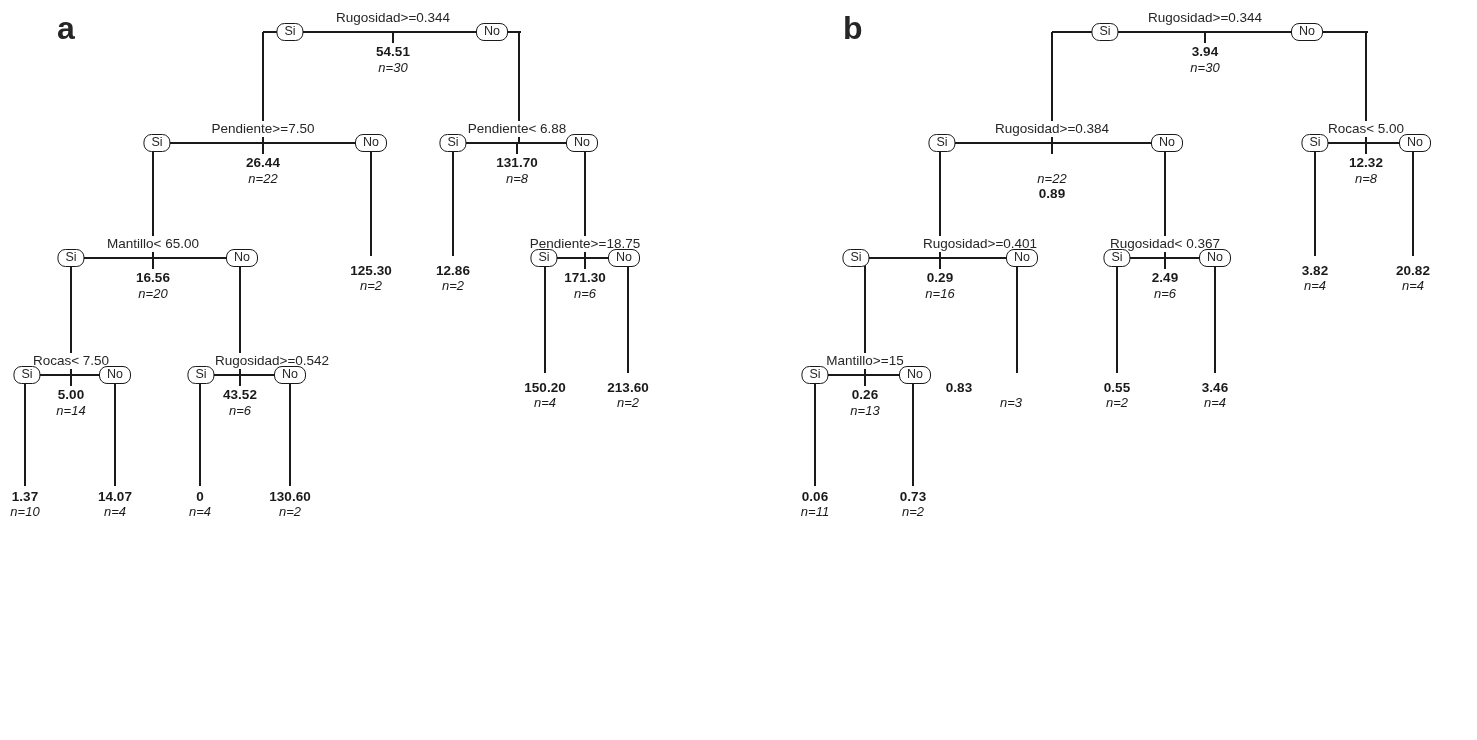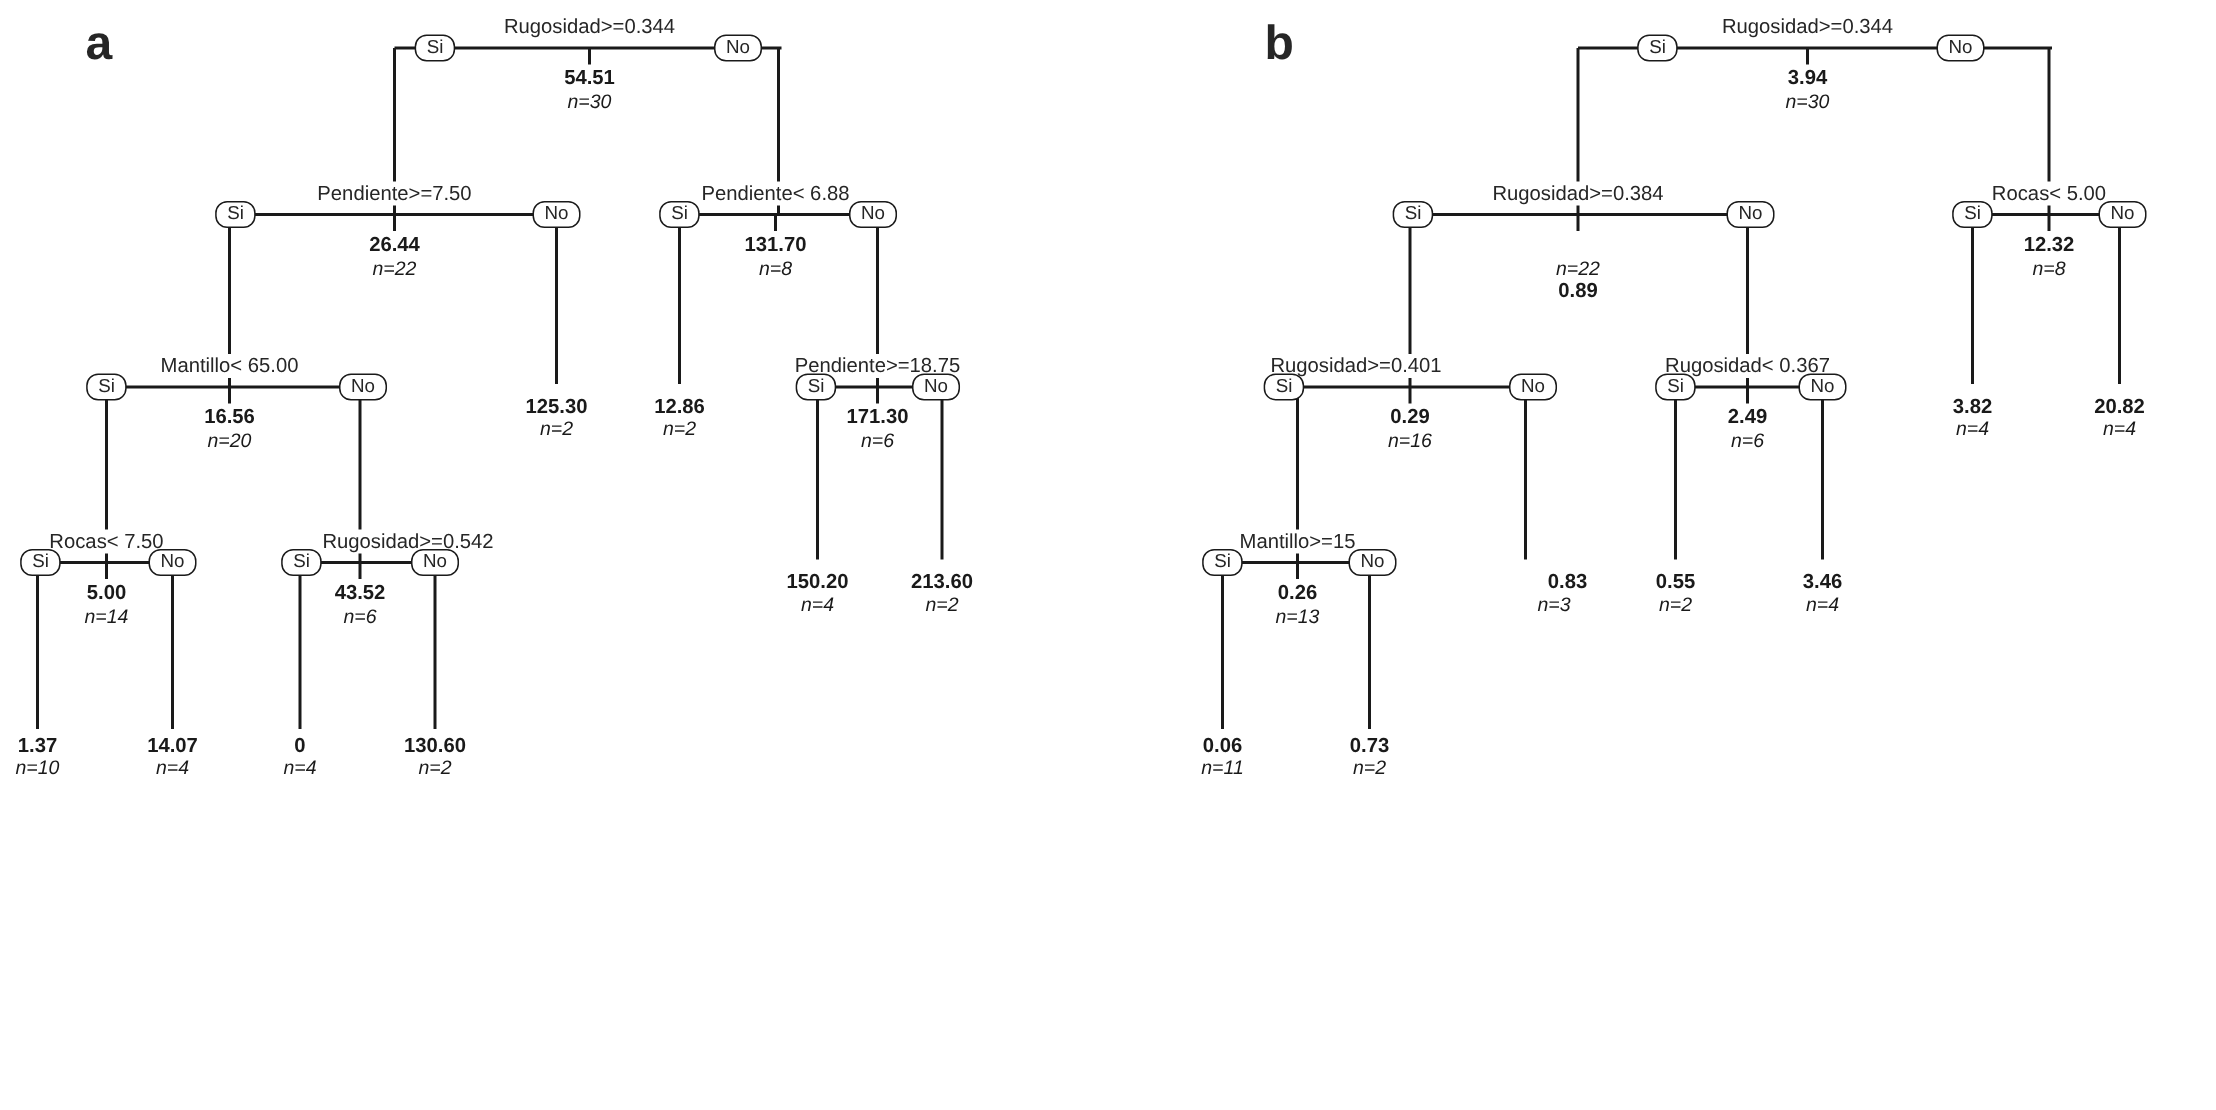--- a/index.html
+++ b/index.html
@@ -177,21 +177,21 @@
     <div class="vline" style="left: 1412px; top: 143px; width: 2px; height: 113px;"></div>
     <div class="cond" style="left: 1366px; top: 121px;">Rocas&lt; 5.00</div>
     <div class="answer-box" style="left: 1315px; top: 143px;">Si</div>
     <div class="answer-box" style="left: 1415px; top: 143px;">No</div>
     <div class="node-value" style="left: 1366px; top: 155px;">12.32</div>
     <div class="node-n" style="left: 1366px; top: 171px;">n=8</div>
     <div class="hline" style="left: 865px; top: 257px; width: 154px; height: 2px;"></div>
     <div class="tick" style="left: 939px; top: 258px; width: 2px; height: 11px;"></div>
     <div class="vline" style="left: 864px; top: 258px; width: 2px; height: 117px;"></div>
     <div class="vline" style="left: 1016px; top: 258px; width: 2px; height: 115px;"></div>
-    <div class="cond" style="left: 904px; top: 236px; text-align: right;">Rugosidad&gt;=0.401</div>
+    <div class="cond" style="left: 980px; top: 236px; text-align: right;">Rugosidad&gt;=0.401</div>
     <div class="answer-box" style="left: 856px; top: 258px;">Si</div>
     <div class="answer-box" style="left: 1022px; top: 258px;">No</div>
     <div class="node-value" style="left: 940px; top: 270px;">0.29</div>
     <div class="node-n" style="left: 940px; top: 286px;">n=16</div>
     <div class="hline" style="left: 1117px; top: 257px; width: 100px; height: 2px;"></div>
     <div class="tick" style="left: 1164px; top: 258px; width: 2px; height: 11px;"></div>
     <div class="vline" style="left: 1116px; top: 258px; width: 2px; height: 115px;"></div>
     <div class="vline" style="left: 1214px; top: 258px; width: 2px; height: 115px;"></div>
     <div class="cond" style="left: 1165px; top: 236px;">Rugosidad&lt; 0.367</div>
     <div class="answer-box" style="left: 1117px; top: 258px;">Si</div>
@@ -204,22 +204,22 @@
     <div class="vline" style="left: 912px; top: 375px; width: 2px; height: 111px;"></div>
     <div class="cond" style="left: 865px; top: 353px;">Mantillo&gt;=15</div>
     <div class="answer-box" style="left: 815px; top: 375px;">Si</div>
     <div class="answer-box" style="left: 915px; top: 375px;">No</div>
     <div class="node-value" style="left: 865px; top: 387px;">0.26</div>
     <div class="node-n" style="left: 865px; top: 403px;">n=13</div>
     <div class="node-value" style="left: 1315px; top: 263px;">3.82</div>
     <div class="node-n" style="left: 1315px; top: 278px;">n=4</div>
     <div class="node-value" style="left: 1413px; top: 263px;">20.82</div>
     <div class="node-n" style="left: 1413px; top: 278px;">n=4</div>
-    <div class="node-value" style="left: 1045px; top: 380px;">0.83</div>
-    <div class="node-n" style="left: 1036px; top: 395px;">n=3</div>
+    <div class="node-value" style="left: 959px; top: 380px;">0.83</div>
+    <div class="node-n" style="left: 1011px; top: 395px;">n=3</div>
     <div class="node-value" style="left: 1117px; top: 380px;">0.55</div>
     <div class="node-n" style="left: 1117px; top: 395px;">n=2</div>
     <div class="node-value" style="left: 1215px; top: 380px;">3.46</div>
     <div class="node-n" style="left: 1215px; top: 395px;">n=4</div>
     <div class="node-value" style="left: 815px; top: 489px;">0.06</div>
     <div class="node-n" style="left: 815px; top: 504px;">n=11</div>
     <div class="node-value" style="left: 913px; top: 489px;">0.73</div>
     <div class="node-n" style="left: 913px; top: 504px;">n=2</div>
   </div>
 

